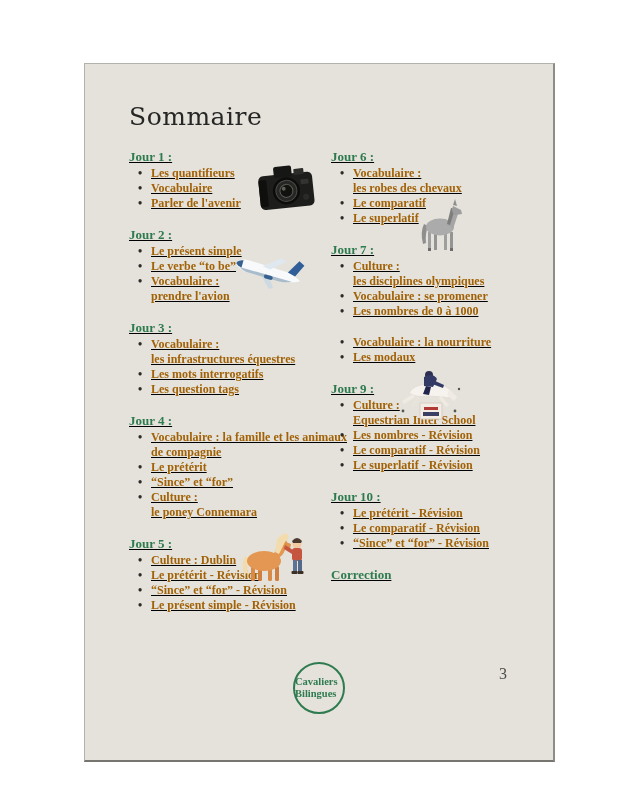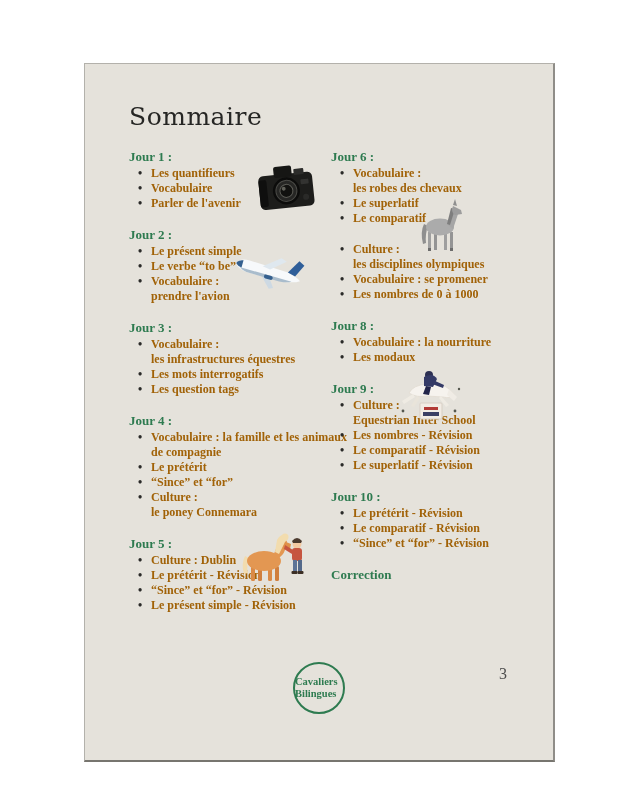--- a/index.html
+++ b/index.html
@@ -12,21 +12,21 @@
     position:absolute; left:84px; top:63px; width:471px; height:699px;
     background:#e5e2db; box-sizing:border-box;
     border:1px solid #b3b1ab;
     border-right:2px solid #8f8d88; border-bottom:2px solid #77756f;
   }
   .title {
     position:absolute; left:44px; top:38px; margin:0;
     font-family:"DejaVu Serif", serif; font-weight:400;
     font-size:25px; color:#262624; letter-spacing:0.5px;
   }
-  .col { position:absolute; top:85px; }
+  .col { position:absolute; top:85px;text-decoration:underline; }
   .col-left  { left:44px;  width:224px; }
   .col-right { left:246px; width:214px; }
   .section { margin:0 0 16px 0; }
   .sec-title {
     margin:0 0 1px 0; font-size:13px; font-weight:bold;
     color:#2e7b50; line-height:16px;
   }
   ul.items { margin:0; padding:0; list-style:none; }
   ul.items li {
     position:relative; padding-left:22px;
@@ -111,36 +111,36 @@
 
   </div>
 
   <div class="col col-right">
 
     <section class="section">
       <h3 class="sec-title">Jour 6 :</h3>
       <ul class="items">
         <li>Vocabulaire :
 les robes des chevaux</li>
+        <li>Le comparatif</li>
         <li>Le superlatif</li>
-        <li>Le comparatif</li>
-      </ul>
-    </section>
-
-    <section class="section">
+      </ul>
+    </section>
+
+    <section class="section">
+      <h3 class="sec-title">Jour 7 :</h3>
       <ul class="items">
         <li>Culture :
 les disciplines olympiques</li>
         <li>Vocabulaire : se promener</li>
         <li>Les nombres de 0 à 1000</li>
       </ul>
     </section>
 
     <section class="section">
-      <h3 class="sec-title">Jour 8 :</h3>
       <ul class="items">
         <li>Vocabulaire : la nourriture</li>
         <li>Les modaux</li>
       </ul>
     </section>
 
     <section class="section">
       <h3 class="sec-title">Jour 9 :</h3>
       <ul class="items">
         <li>Culture :

